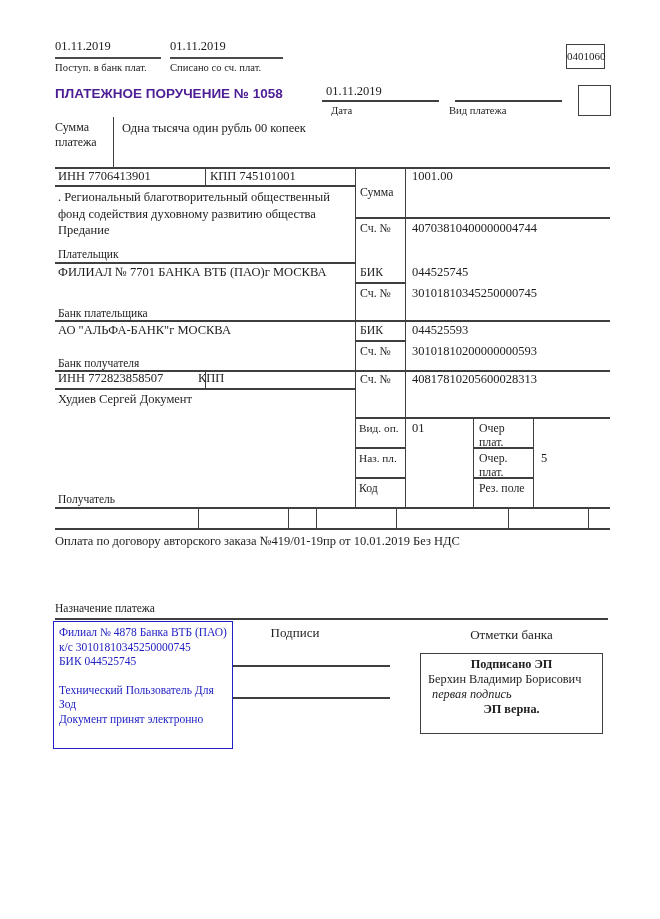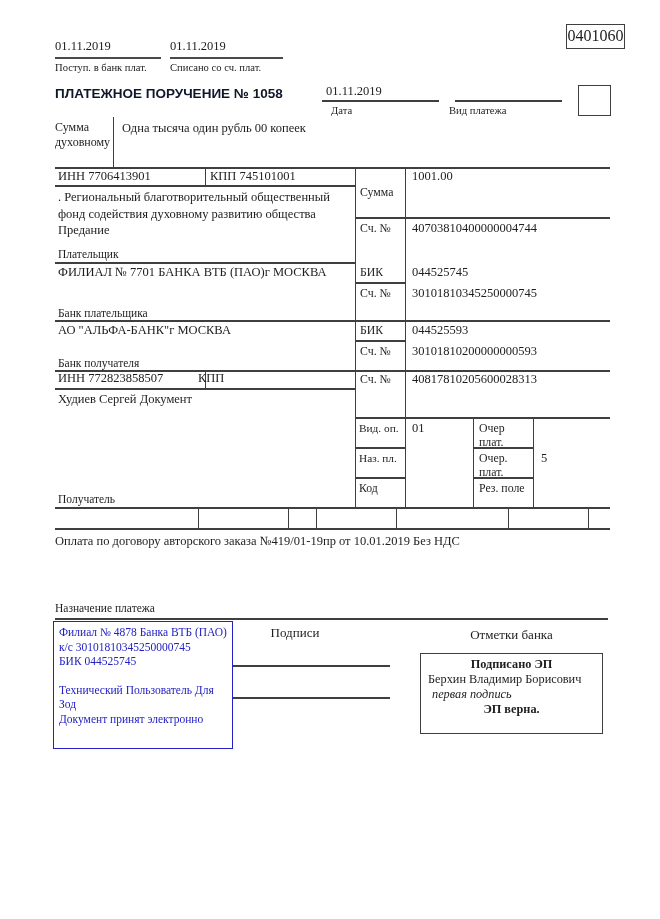--- a/index.html
+++ b/index.html
@@ -2,21 +2,21 @@
 <html><head>
 <meta charset="utf-8">
 <style>
   html,body{margin:0;padding:0;background:#e8e8e8;}
   #page{position:relative;width:660px;height:919px;background:#ffffff;margin:0 auto;
         font-family:"Liberation Serif","DejaVu Serif",serif;color:#1d1d1d;overflow:hidden;}
   .t{position:absolute;font-size:12.5px;line-height:15px;white-space:nowrap;}
   .wrap{white-space:normal;}
   .sm{position:absolute;font-size:10.6px;line-height:12px;white-space:nowrap;color:#222;}
   .ttl{position:absolute;font-family:"Liberation Sans","DejaVu Sans",sans-serif;
-       font-weight:bold;font-size:13.5px;white-space:nowrap;color:#0f172a;}
+       font-weight:bold;font-size:13.5px;white-space:nowrap;color:#4c1d95;}
   .hl{position:absolute;height:1.5px;background:#3f3f3f;}
   .hl2{position:absolute;height:1.8px;background:#4a4a4a;}
   .vl{position:absolute;width:1.4px;background:#3f3f3f;}
   .bx{position:absolute;border:1.6px solid #3f3f3f;box-sizing:border-box;background:#fff;}
   .ctr{text-align:center;}
   .b{font-weight:bold;}
   .i{font-style:italic;}
   #stamp{position:absolute;left:53px;top:621px;width:180px;height:128px;box-sizing:border-box;
          border:1.6px solid #2222c4;color:#2222c4;font-size:11.5px;line-height:14.5px;
          padding:3px 5px;background:#fff;}
@@ -30,31 +30,31 @@
 <div id="page">
 
   <div class="t" style="left:55px;top:39px;">01.11.2019</div>
   <div class="hl2" style="left:55px;top:57px;width:106px;"></div>
   <div class="sm" style="left:55px;top:62px;">Поступ. в банк плат.</div>
 
   <div class="t" style="left:170px;top:39px;">01.11.2019</div>
   <div class="hl2" style="left:170px;top:57px;width:113px;"></div>
   <div class="sm" style="left:170px;top:62px;">Списано со сч. плат.</div>
 
-  <div class="bx ctr" style="left:566px;top:24px;width:59px;height:25px;font-size:16px;line-height:22px;">0401060</div>
+  <div class="bx ctr" style="left:566px;top:44px;width:39px;height:25px;font-size:11px;line-height:22px;">0401060</div>
 
   <div class="ttl" style="left:55px;top:86px;">ПЛАТЕЖНОЕ ПОРУЧЕНИЕ № 1058</div>
   <div class="t" style="left:326px;top:84px;">01.11.2019</div>
   <div class="hl" style="left:322px;top:100px;width:117px;"></div>
   <div class="sm" style="left:331px;top:105px;">Дата</div>
   <div class="hl" style="left:455px;top:100px;width:107px;"></div>
   <div class="sm" style="left:449px;top:105px;">Вид платежа</div>
   <div class="bx" style="left:578px;top:85px;width:33px;height:31px;"></div>
 
-  <div class="t wrap" style="left:55px;top:120px;width:56px;font-size:12px;">Сумма духовному</div>
+  <div class="t wrap" style="left:55px;top:120px;width:56px;font-size:12px;">Сумма платежа</div>
   <div class="vl" style="left:113px;top:117px;height:50px;"></div>
   <div class="t" style="left:122px;top:121px;">Одна тысяча один рубль 00 копеек</div>
 
   <div class="hl" style="left:55px;top:167px;width:555px;"></div>
   <div class="hl" style="left:55px;top:185px;width:300px;"></div>
   <div class="hl" style="left:355px;top:217px;width:255px;"></div>
   <div class="hl" style="left:55px;top:262px;width:300px;"></div>
   <div class="hl" style="left:355px;top:282px;width:51px;"></div>
   <div class="hl" style="left:55px;top:320px;width:555px;"></div>
   <div class="hl" style="left:355px;top:340px;width:51px;"></div>

